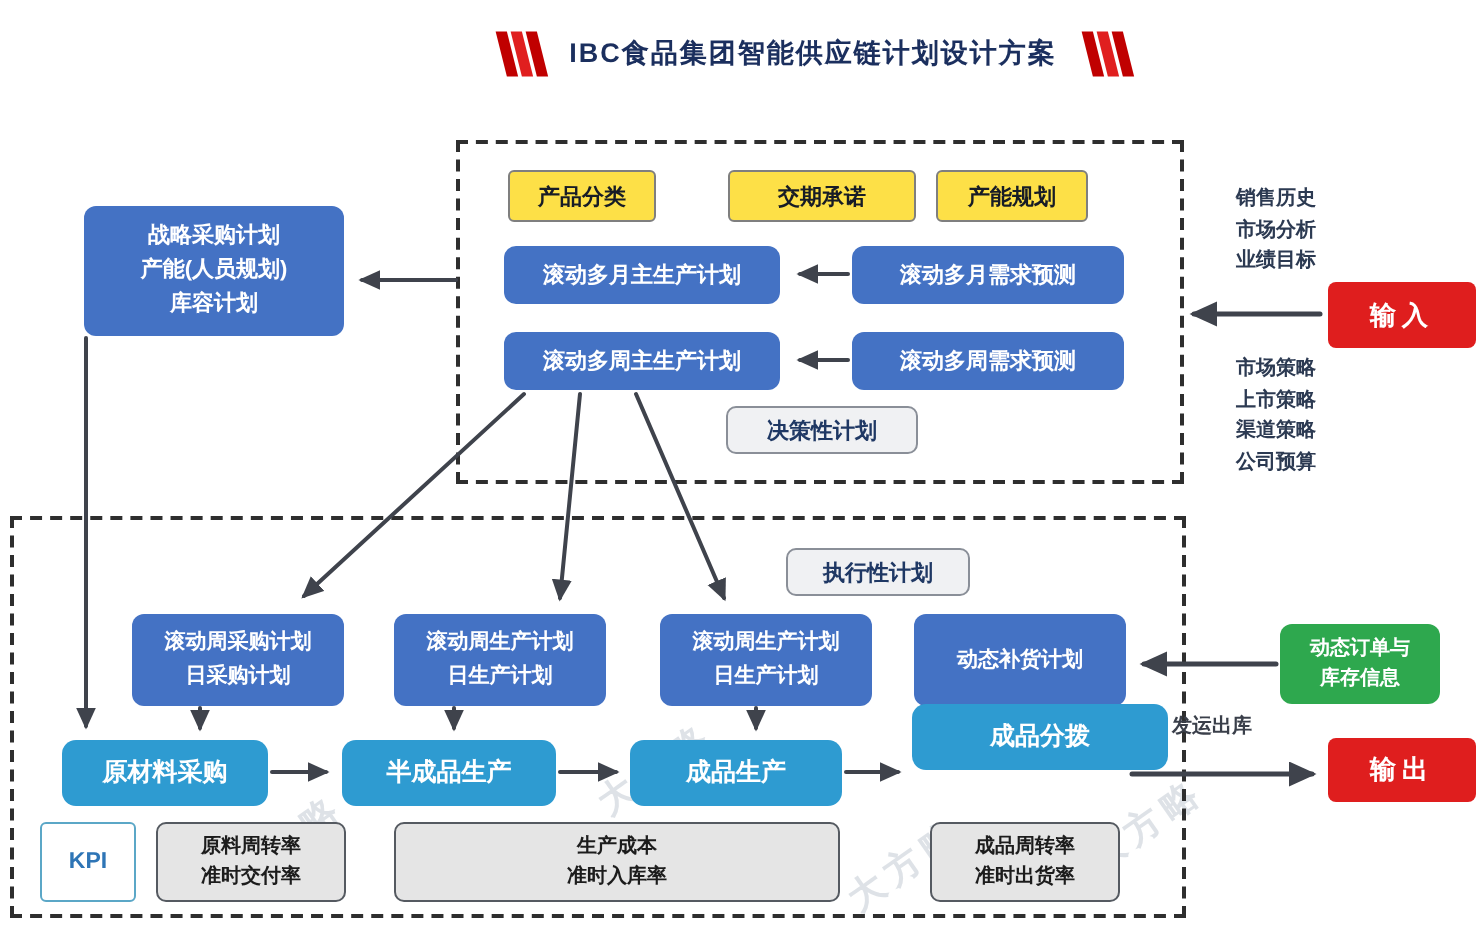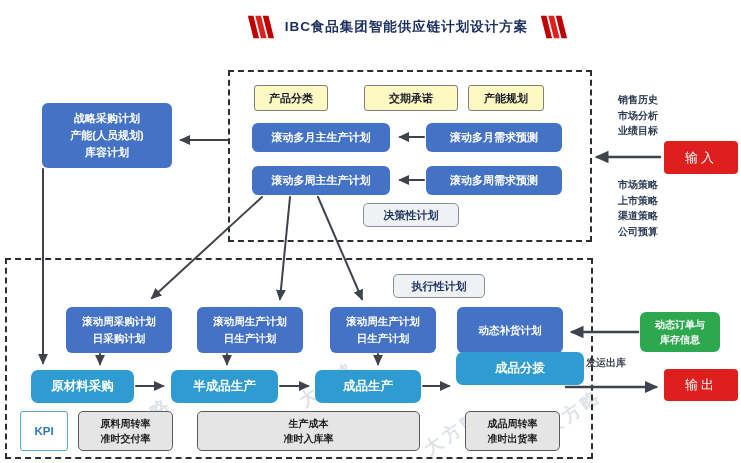--- a/index.html
+++ b/index.html
@@ -11,26 +11,26 @@
   .title{font-size:13.5px;font-weight:bold;color:#1b2f5e;letter-spacing:1px;white-space:nowrap;}
   .logo{width:30px;height:26px;flex:0 0 auto;}
 
   
   .dashed{position:absolute;border:2px dashed #2e2e2e;background:transparent;}
   .sec-top{left:228px;top:70px;width:360px;height:168px;}
   .sec-bottom{left:5px;top:258px;width:584px;height:197px;}
 
   
   .abs{position:absolute;display:flex;flex-direction:column;align-items:center;justify-content:center;text-align:center;z-index:2;box-sizing:border-box;}
-  .box-gray{background:#fef9c3;border:1.5px solid #7f7f7f;border-radius:3px;font-size:11px;font-weight:bold;color:#171c26;}
+  .box-gray{background:#fde047;border:1.5px solid #7f7f7f;border-radius:3px;font-size:11px;font-weight:bold;color:#171c26;}
   .box-blue{background:#4472c4;border-radius:6px;color:#fff;font-weight:bold;font-size:11px;}
   .box-blue2{background:#4472c4;border-radius:6px;color:#fff;font-weight:bold;font-size:10.5px;line-height:1.6;}
   .box-flow{background:#2e9bd1;border-radius:7px;color:#fff;font-weight:bold;font-size:12.5px;}
   .pill{background:#f0f1f3;border:1.5px solid #8a8f98;border-radius:5px;font-size:11px;font-weight:bold;color:#1f3864;}
-  .red-btn{background:#df1e1e;border-radius:4px;color:#fff;font-weight:normal;font-size:13px;letter-spacing:3px;text-align:right;}
+  .red-btn{background:#df1e1e;border-radius:4px;color:#fff;font-weight:bold;font-size:13px;letter-spacing:3px;text-align:right;}
   .green-box{background:#2ea84e;border-radius:6px;color:#fff;font-weight:bold;font-size:10px;line-height:1.5;}
   .side-notes{font-size:10px;font-weight:bold;color:#2c3a52;line-height:1.55;text-align:center;}
   .ship{position:absolute;font-size:10px;font-weight:bold;color:#3a3f4a;z-index:2;}
   .kpi-box{background:#fff;border:1.5px solid #5ba7c7;border-radius:3px;color:#2e75b6;font-weight:bold;font-size:11.5px;}
   .kpi-metric{background:#e5e5e5;border:1.5px solid #555a61;border-radius:5px;color:#1c1c1c;font-weight:bold;font-size:10px;line-height:1.55;}
 
   svg.arrows{position:absolute;left:0;top:0;z-index:1;}
   .wm{position:absolute;font-size:18px;font-weight:bold;color:#aeb8c4;opacity:.4;transform:rotate(-35deg);z-index:0;letter-spacing:4px;}
 </style>
 </head>

